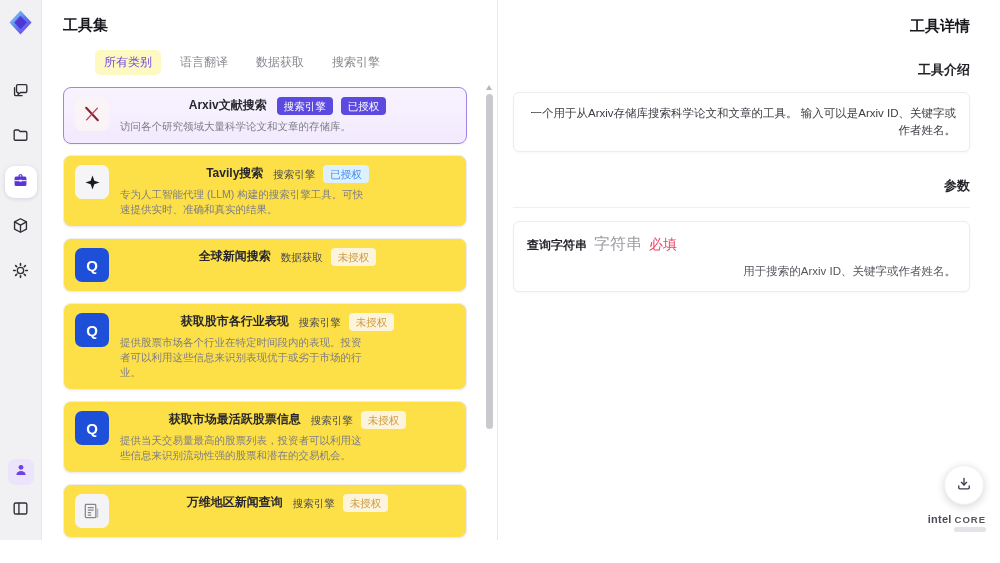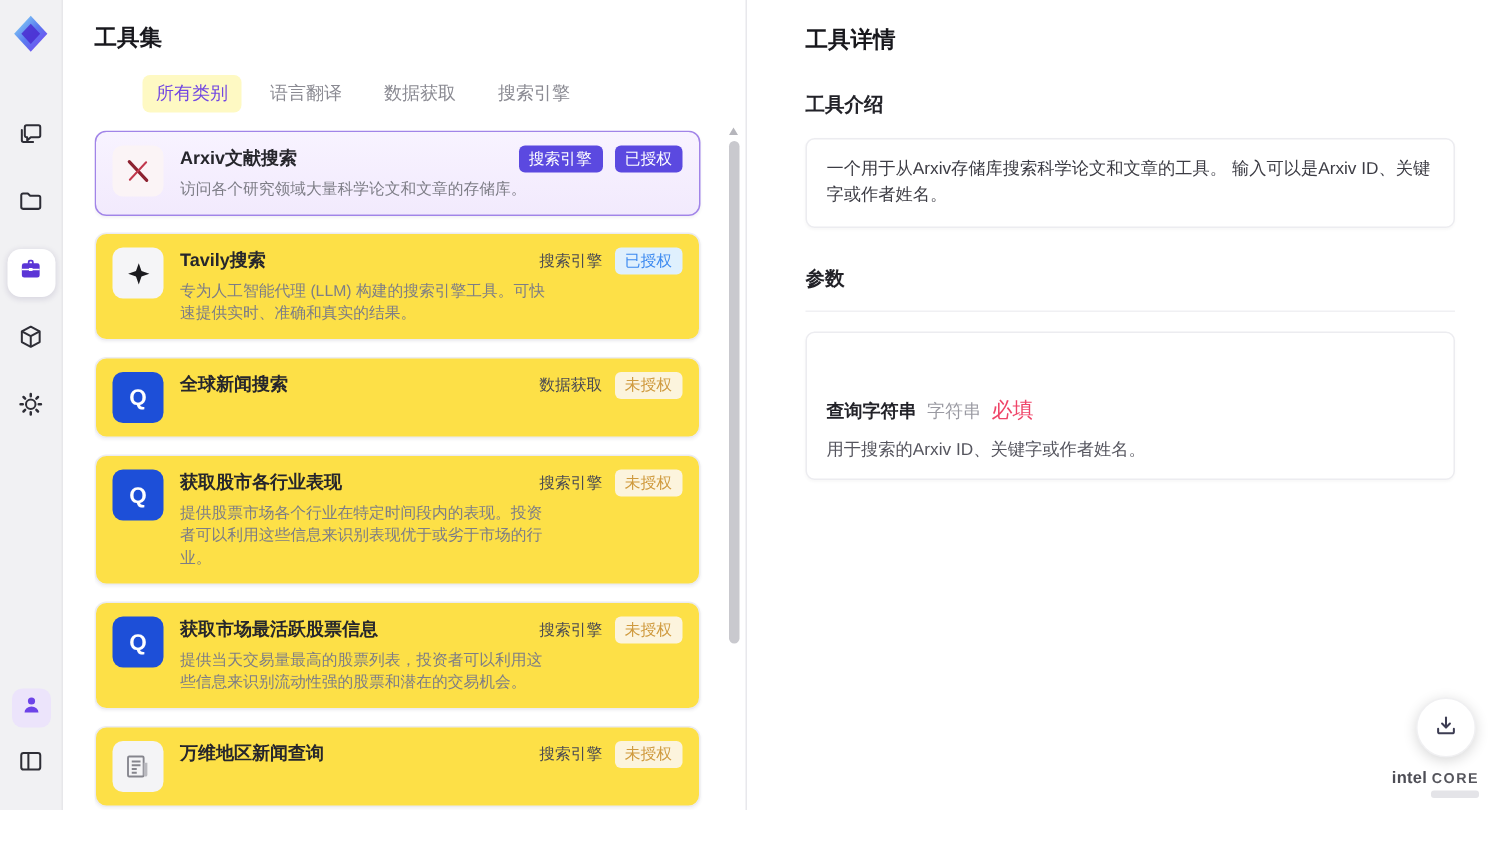--- a/index.html
+++ b/index.html
@@ -33,47 +33,47 @@
           padding:9px 11px; box-shadow:0 1px 2px rgba(20,20,50,.05); cursor:pointer; flex:none; }
   .card.selected { border:1.5px solid #a184e8; background:linear-gradient(180deg,#f8f3ff,#f2eafd); }
   .tool-icon { width:34px; height:34px; border-radius:7px; margin-right:11px; flex:none;
                display:grid; place-items:center; overflow:hidden; }
   .ic-arxiv { background:#fbf4f6; }
   .ic-star  { background:#f5f5f7; }
   .ic-qblue { background:#1d4fd8; }
   .ic-news  { background:#f4f4f6; }
   .q-glyph { color:#fff; font-weight:bold; font-size:15px; }
   .tool-body { flex:1; min-width:0; }
-  .tool-row { display:flex; justify-content:space-between; align-items:flex-start; }
+  .tool-row { display:flex; justify-content:center; align-items:flex-start; }
   .tool-name { font-size:12px; font-weight:bold; color:#26262c; line-height:17px; }
   .tool-desc { font-size:10.5px; color:#7d7d86; line-height:15px; margin-top:4px; max-width:250px; }
   .tool-tags { display:flex; gap:8px; margin-left:10px; flex:none; align-items:center; }
   .tag { font-size:10.5px; padding:3px 7px; border-radius:4px; white-space:nowrap; line-height:12px; }
   .tag.cat-solid, .tag.auth-solid { background:#5b49e0; color:#fff; }
   .tag.cat-plain { background:none; color:#4a4a52; padding:3px 0; }
   .tag.auth-info { background:#dff0fd; color:#3d8af0; }
   .tag.auth-warn { background:#fcf4dd; color:#cf9a3e; }
 
   
   .vscroll { position:absolute; top:85px; right:4px; bottom:3px; width:8px; }
   .vscroll .sb-arrow { width:0; height:0; border-left:3.5px solid transparent; border-right:3.5px solid transparent;
                        border-bottom:5px solid #b6b6bc; margin:0 auto 4px; }
   .vscroll .sb-thumb { width:7px; height:335px; margin:0 auto; background:#c9c9ce; border-radius:4px; cursor:pointer; }
 
   
-  .detail { position:absolute; left:499px; top:0; right:0; height:100%; background:#fff; padding:17px 30px 0 38px; }
+  .detail { position:absolute; left:499px; top:0; right:0; height:100%; background:#fff; padding:17px 30px 0 14px;text-align:right; }
   .detail-title { font-size:15px; font-weight:bold; color:#18181d; }
   .section-h { font-size:13px; font-weight:bold; color:#222228; margin-top:25px; }
   .section-h.with-rule { padding-bottom:12px; border-bottom:1px solid #f0f0f3; }
   .info-box { margin-top:13px; border:1px solid #ececf0; border-radius:6px; background:#fff;
               box-shadow:0 1px 2px rgba(0,0,0,.03); padding:12px 13px; }
   .intro-text { font-size:11.5px; color:#3c3c44; line-height:17px; }
   .param-head { display:flex; align-items:baseline; gap:7px; }
   .param-name { font-size:12px; font-weight:bold; color:#222228; }
-  .param-type { font-size:12px; color:#9a9aa2;margin-top:32px; }
+  .param-type { font-size:16px; color:#9a9aa2; }
   .param-req { font-size:14px; color:#ef4468; }
   .param-desc { font-size:11.5px; color:#55555e; margin-top:9px; }
 
   
   .fab { position:absolute; right:16px; bottom:35px; width:40px; height:40px; border-radius:50%;
          background:#fff; border:1px solid #f0f0f2; box-shadow:0 2px 9px rgba(0,0,0,.16);
          display:grid; place-items:center; cursor:pointer; }
   .brand { position:absolute; right:14px; bottom:8px; text-align:right; }
   .brand-line { font-size:11px; color:#4d4d55; white-space:nowrap; }
   .brand-intel { font-weight:bold; letter-spacing:.2px; }

